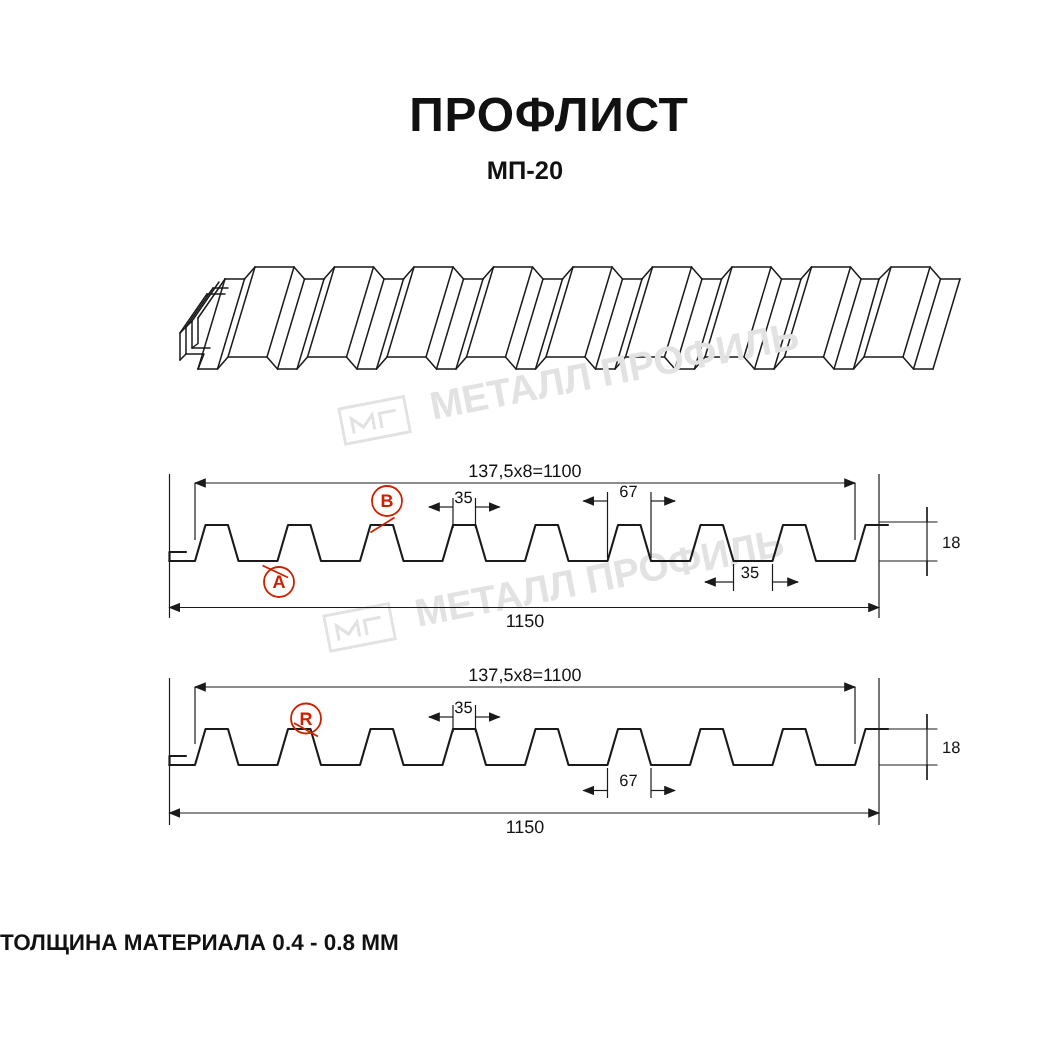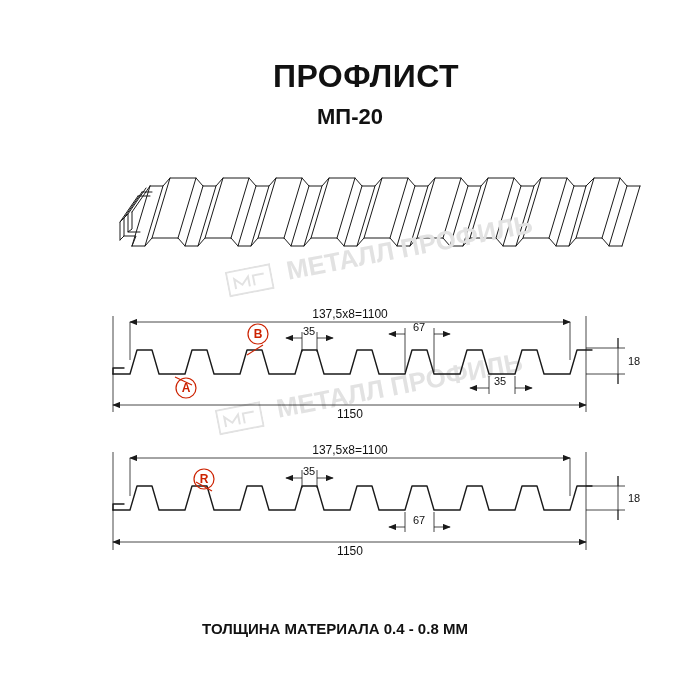--- a/index.html
+++ b/index.html
@@ -30,30 +30,30 @@
     letter-spacing: 0.5px;
     color: #111111;
     padding-left: 16px;
   }
   .subtitle {
     position: absolute;
     top: 104px;
     left: 0;
     width: 700px;
     text-align: center;
-    font-size: 22px;
+    font-size: 17px;
     font-weight: bold;
     color: #111111;
   }
   .footer-note {
     position: absolute;
     top: 620px;
     left: 0;
     width: 670px;
-    text-align: center;
+    text-align: left;
     font-size: 15px;
     font-weight: bold;
     color: #111111;
   }
   svg.layer {
     position: absolute;
     top: 0;
     left: 0;
     width: 700px;
     height: 700px;

